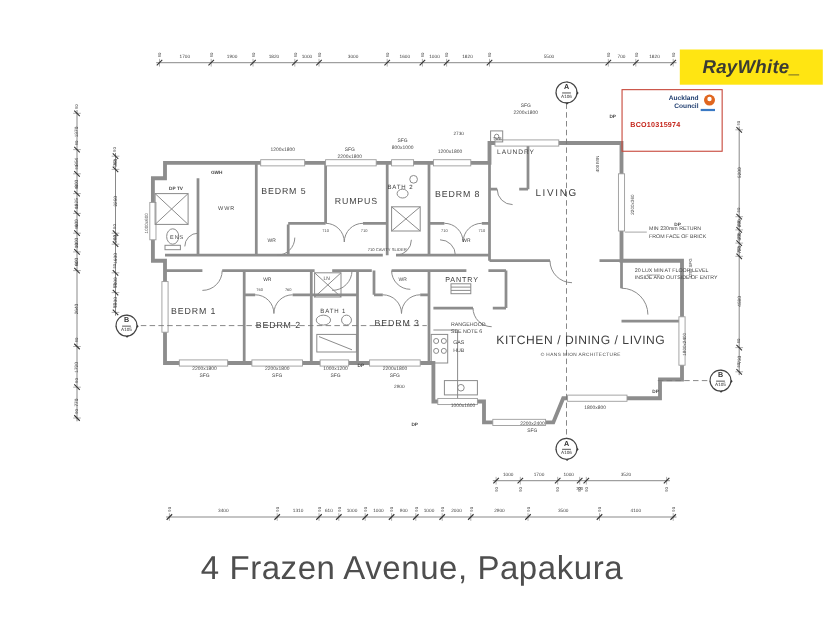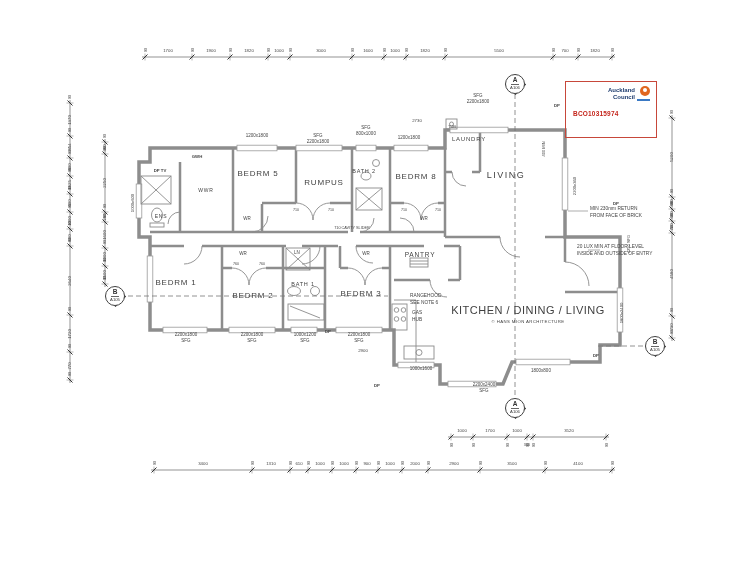--- a/index.html
+++ b/index.html
@@ -442,25 +442,29 @@
       </div>
       <div class="marker" style="left: 655px; top: 346px;">
         <div class="mdia"></div>
         <div class="mcirc">
           <div class="mletter">B</div>
           <div class="msheet">A105</div>
         </div>
       </div>
     </div>
 
+  <div class="raywhite">
+    <span>RayWhite_</span>
+  </div>
 
   <div class="stamp">
     <div class="cname">
       <div>Auckland</div>
       <div>Council</div>
     </div>
     <span class="swirl"></span>
     <div class="bluebar"></div>
     <div class="consent">BCO10315974</div>
   </div>
 
+  <div class="title">4 Frazen Avenue, Papakura</div>
 
 </div>
 
 </body></html>

